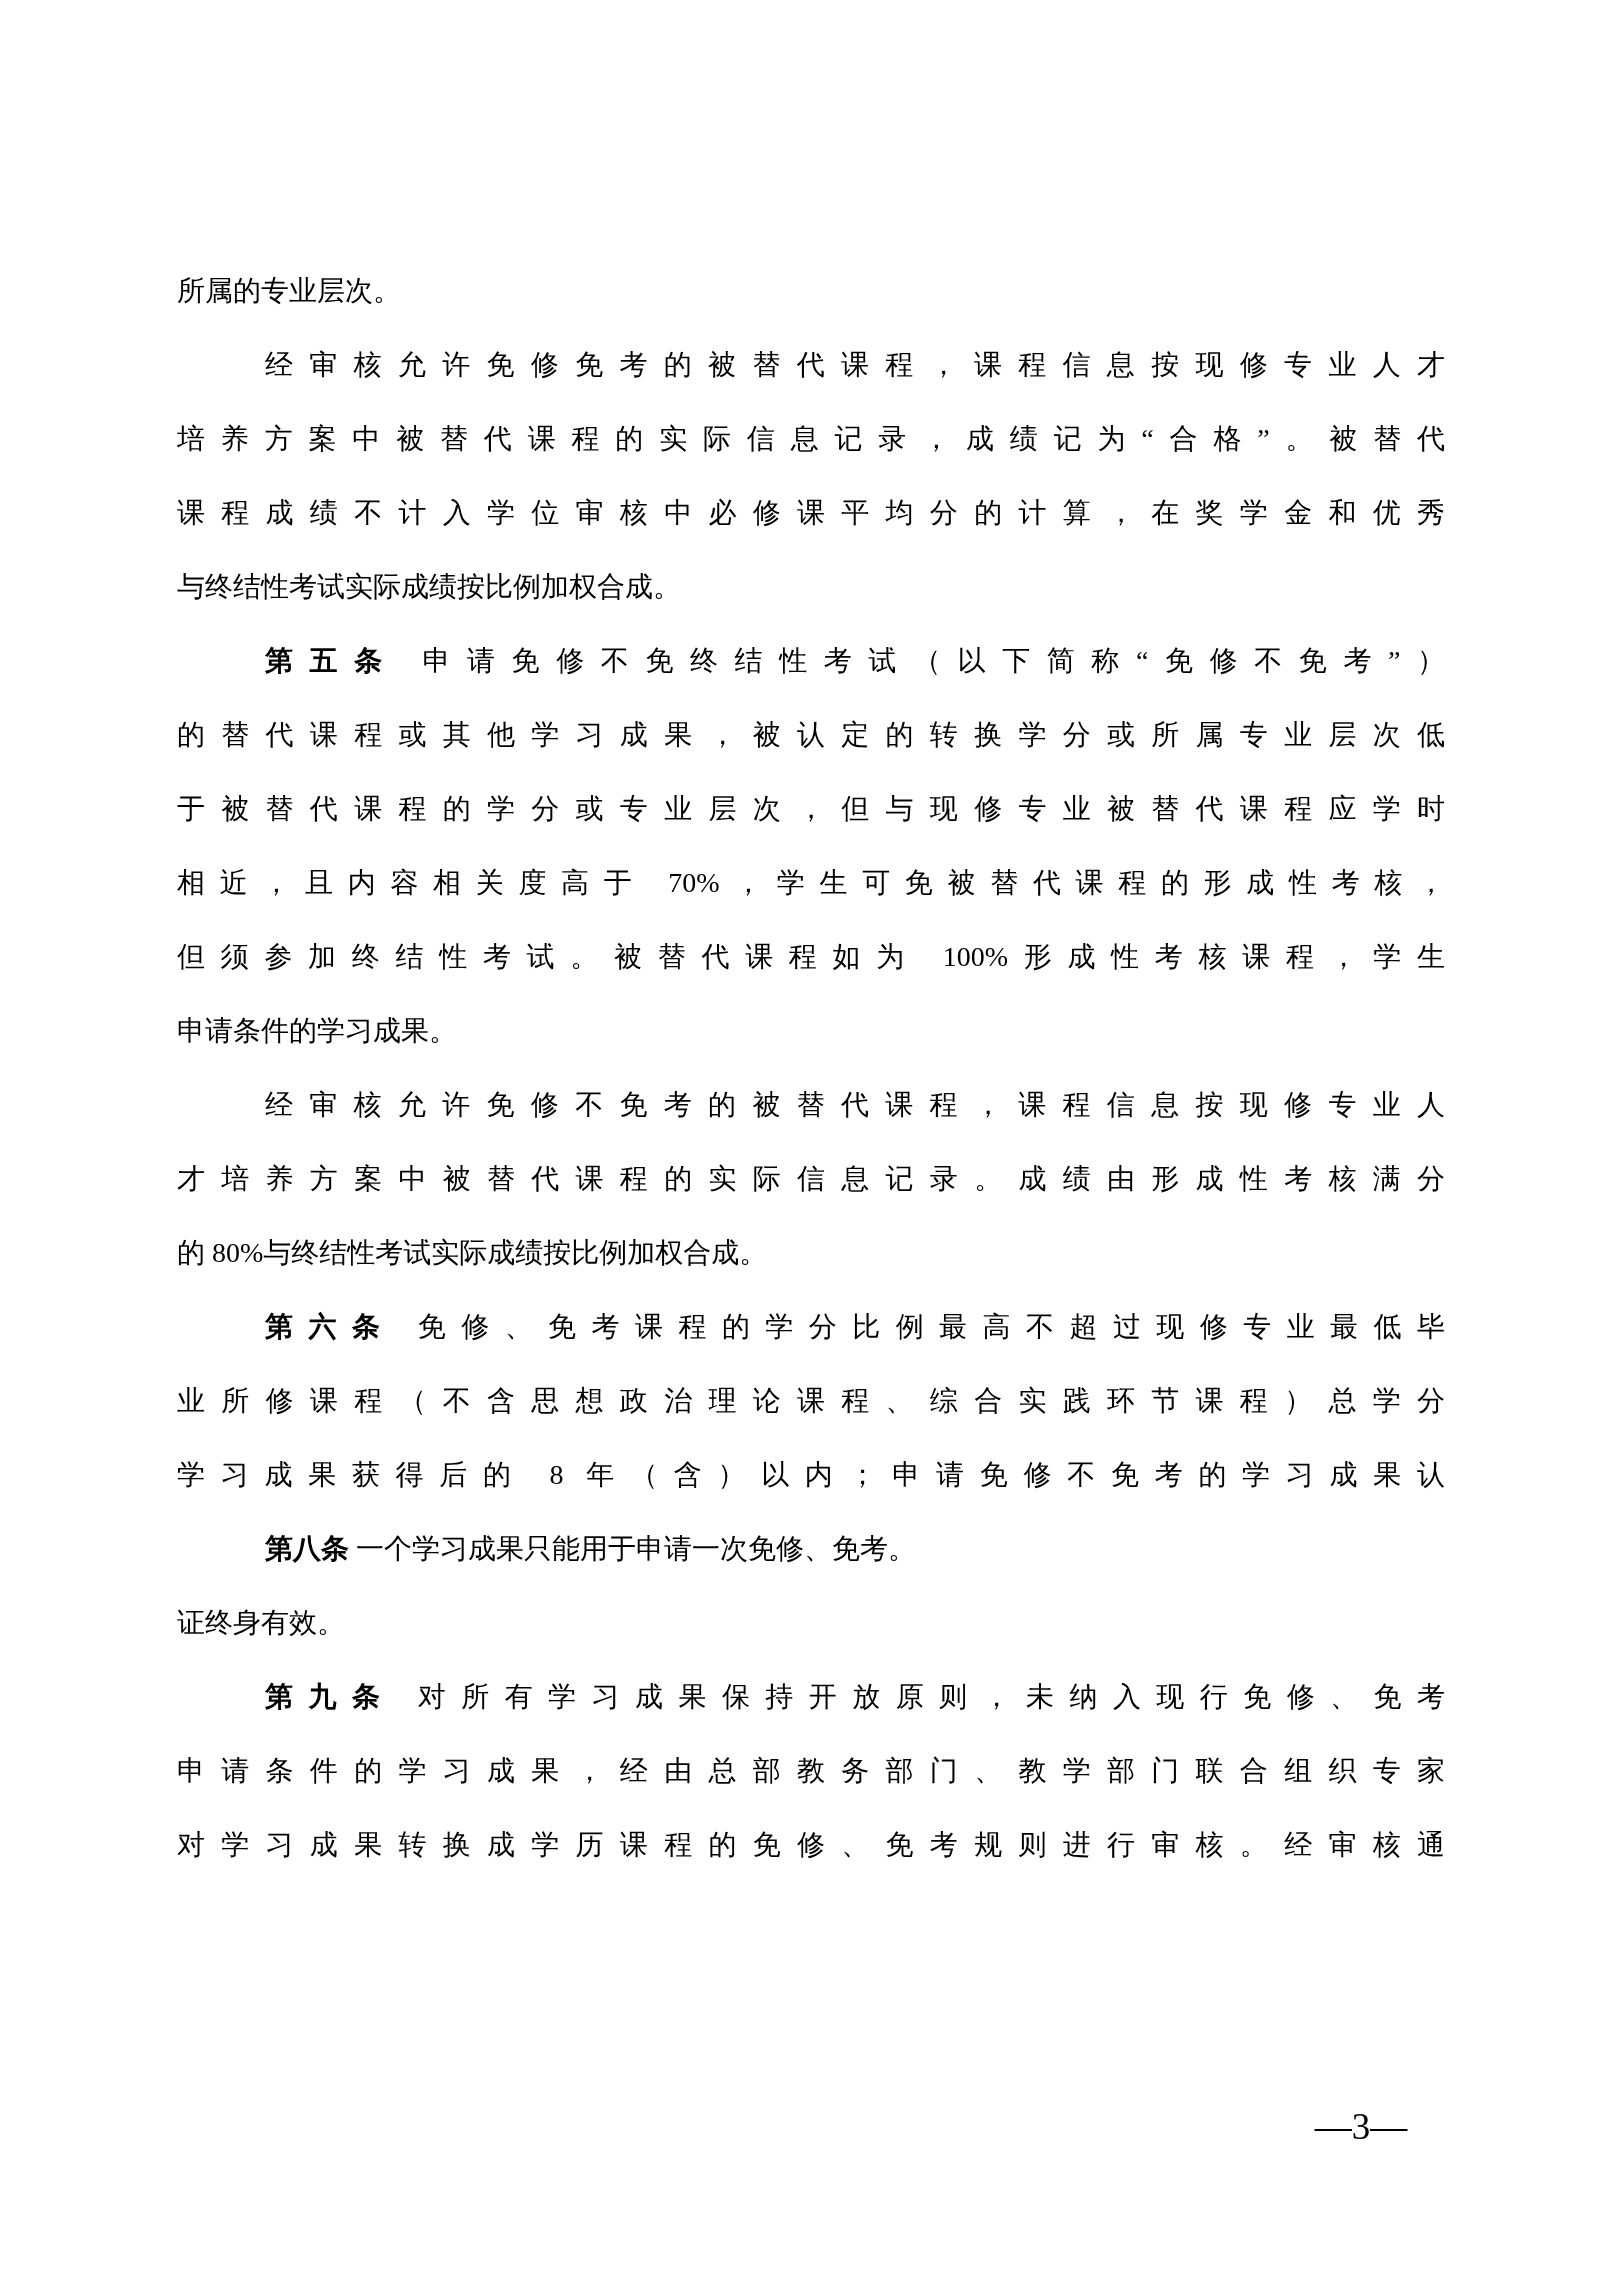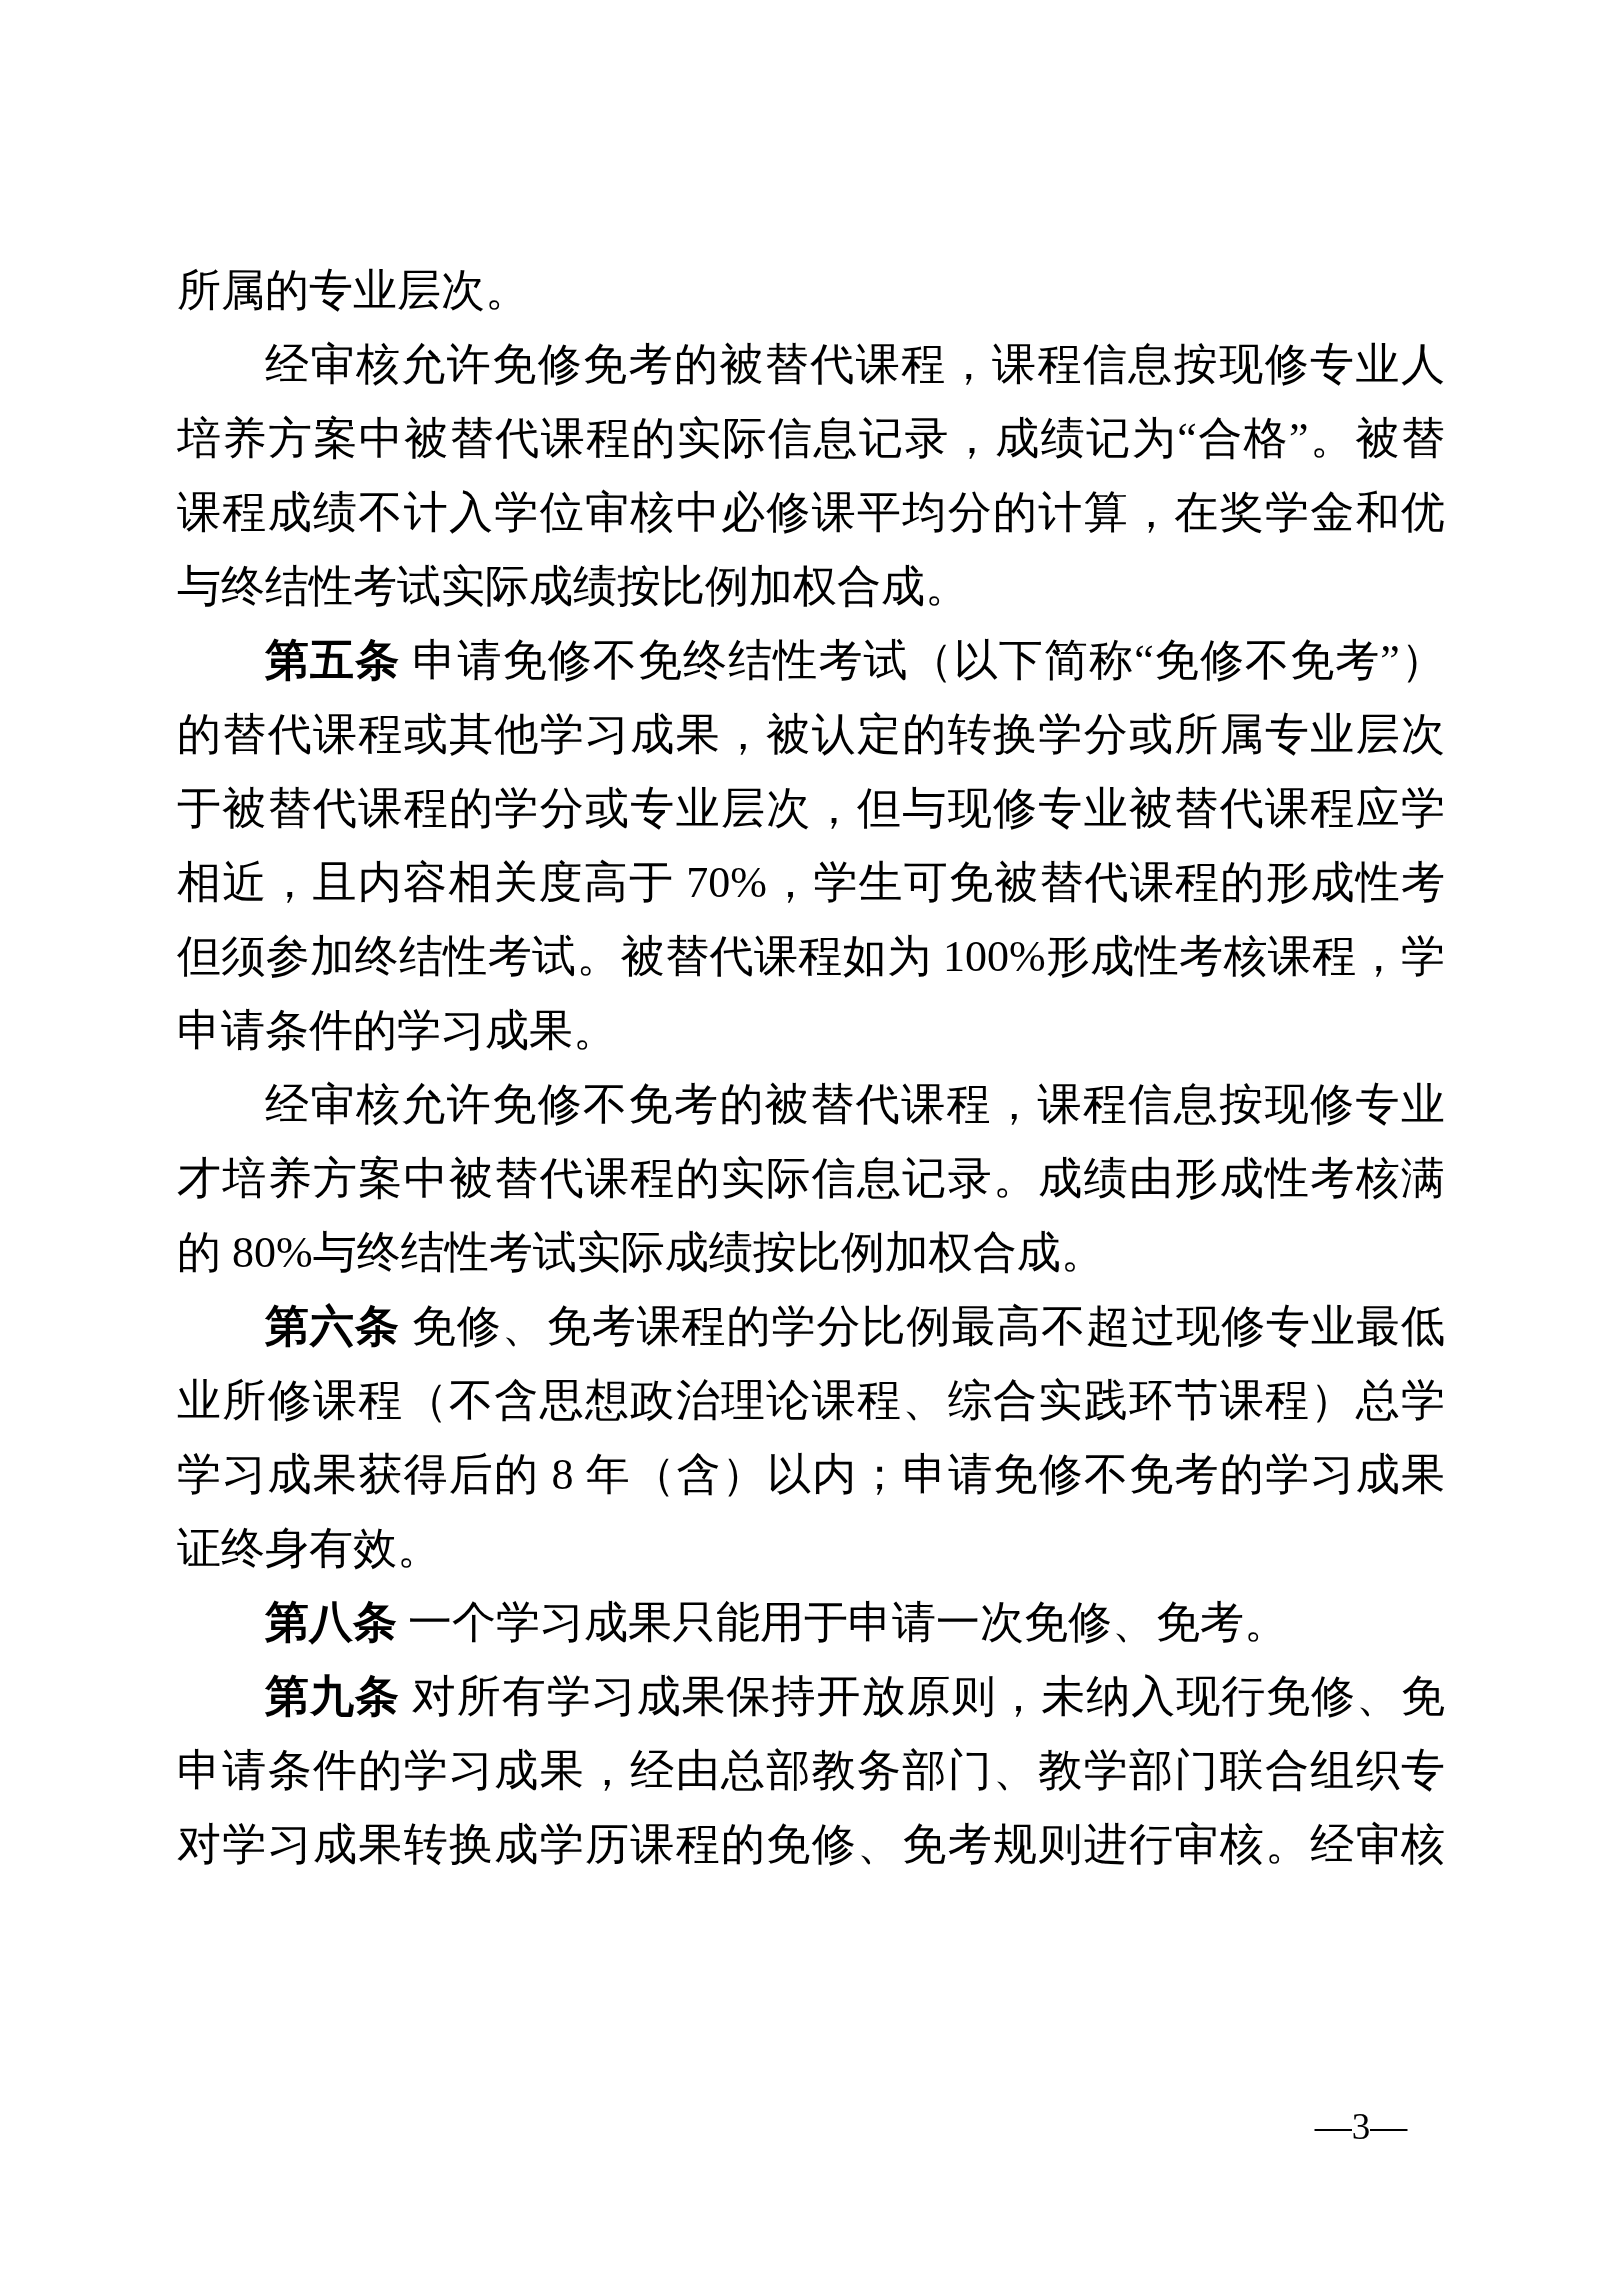--- a/index.html
+++ b/index.html
@@ -18,21 +18,21 @@
   }
   .content {
     position: absolute;
     left: 177px;
     top: 254px;
     width: 1268px;
   }
   .line {
     height: 74px;
     line-height: 74px;
-    font-size: 44px;
+    font-size: 28px;
     text-align: left;
     text-align-last: left;
     overflow: hidden;
     white-space: normal;
   }
   .line.justify {
     text-align: justify;
     text-align-last: justify;
   }
   .line.indent {
@@ -66,21 +66,21 @@
       <div class="line justify">于被替代课程的学分或专业层次，但与现修专业被替代课程应学时</div>
       <div class="line justify">相近，且内容相关度高于 70%，学生可免被替代课程的形成性考核，</div>
       <div class="line justify">但须参加终结性考试。被替代课程如为 100%形成性考核课程，学生</div>
       <div class="line">申请条件的学习成果。</div>
       <div class="line indent justify">经审核允许免修不免考的被替代课程，课程信息按现修专业人</div>
       <div class="line justify">才培养方案中被替代课程的实际信息记录。成绩由形成性考核满分</div>
       <div class="line">的 80%与终结性考试实际成绩按比例加权合成。</div>
       <div class="line indent justify"><b>第六条</b> 免修、免考课程的学分比例最高不超过现修专业最低毕</div>
       <div class="line justify">业所修课程（不含思想政治理论课程、综合实践环节课程）总学分</div>
       <div class="line justify">学习成果获得后的 8 年（含）以内；申请免修不免考的学习成果认</div>
+      <div class="line indent"><b>第八条</b> 一个学习成果只能用于申请一次免修、免考。</div>
       <div class="line">证终身有效。</div>
-      <div class="line indent"><b>第八条</b> 一个学习成果只能用于申请一次免修、免考。</div>
       <div class="line indent justify"><b>第九条</b> 对所有学习成果保持开放原则，未纳入现行免修、免考</div>
       <div class="line justify">申请条件的学习成果，经由总部教务部门、教学部门联合组织专家</div>
       <div class="line justify">对学习成果转换成学历课程的免修、免考规则进行审核。经审核通</div>
     </div>
   <div class="page-number">—3—</div>
 </div>
 
 
 </body></html>

